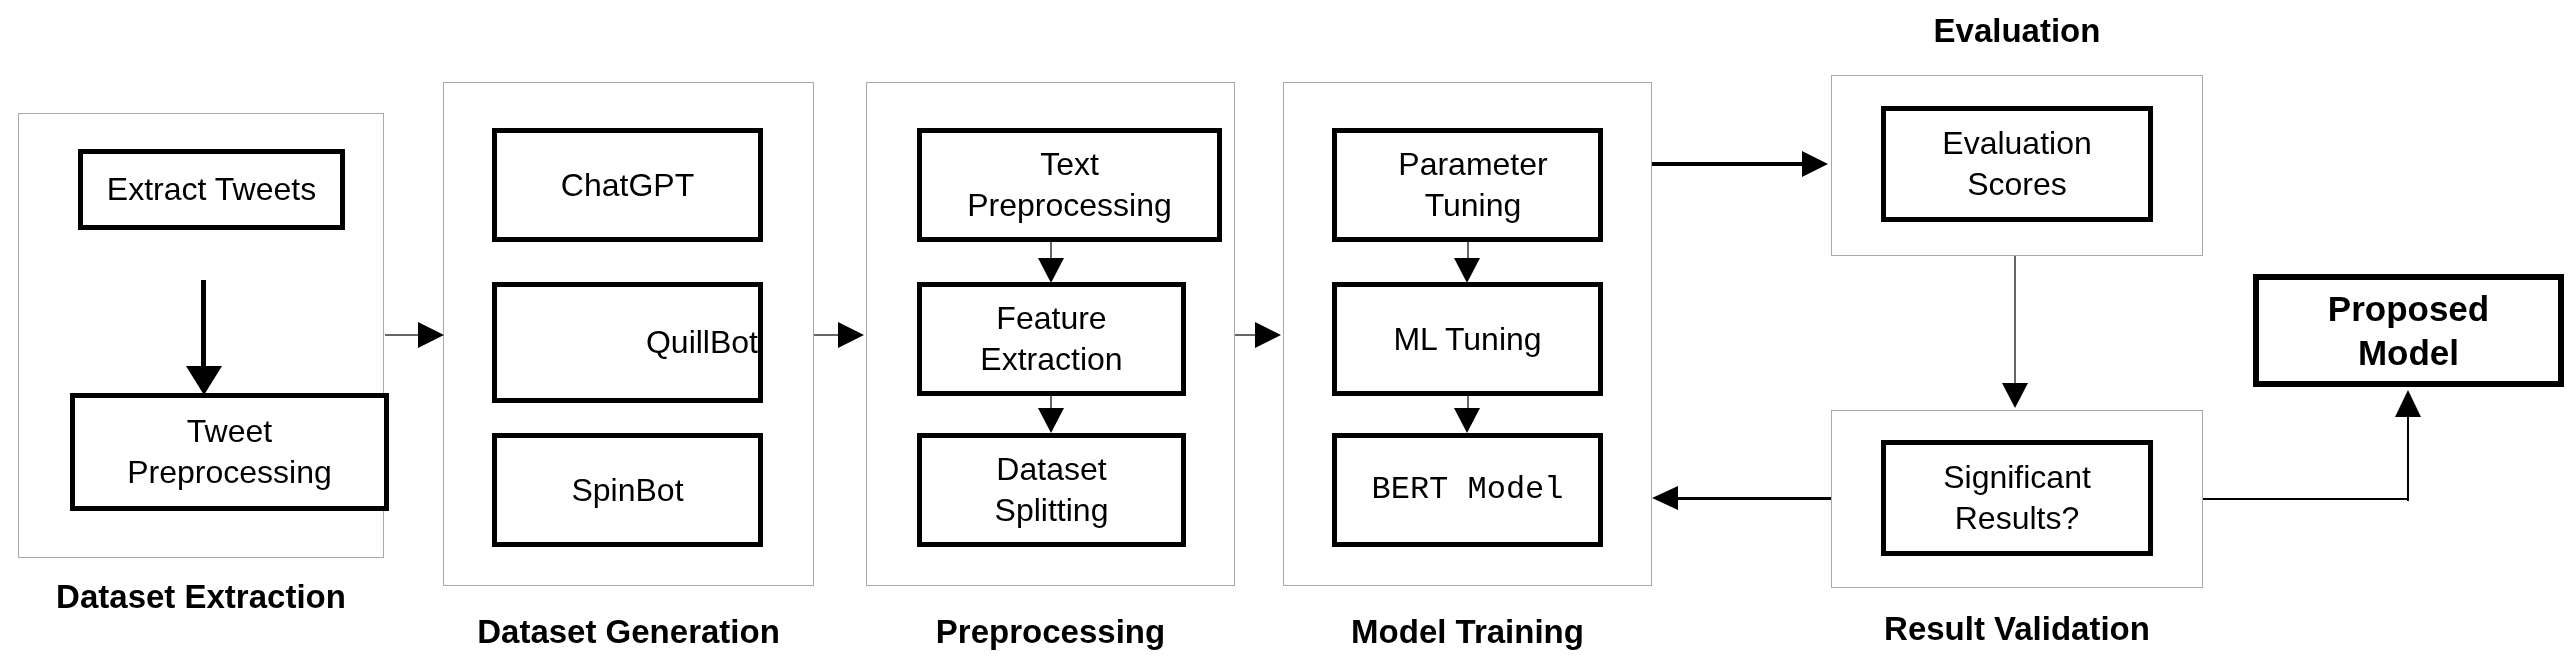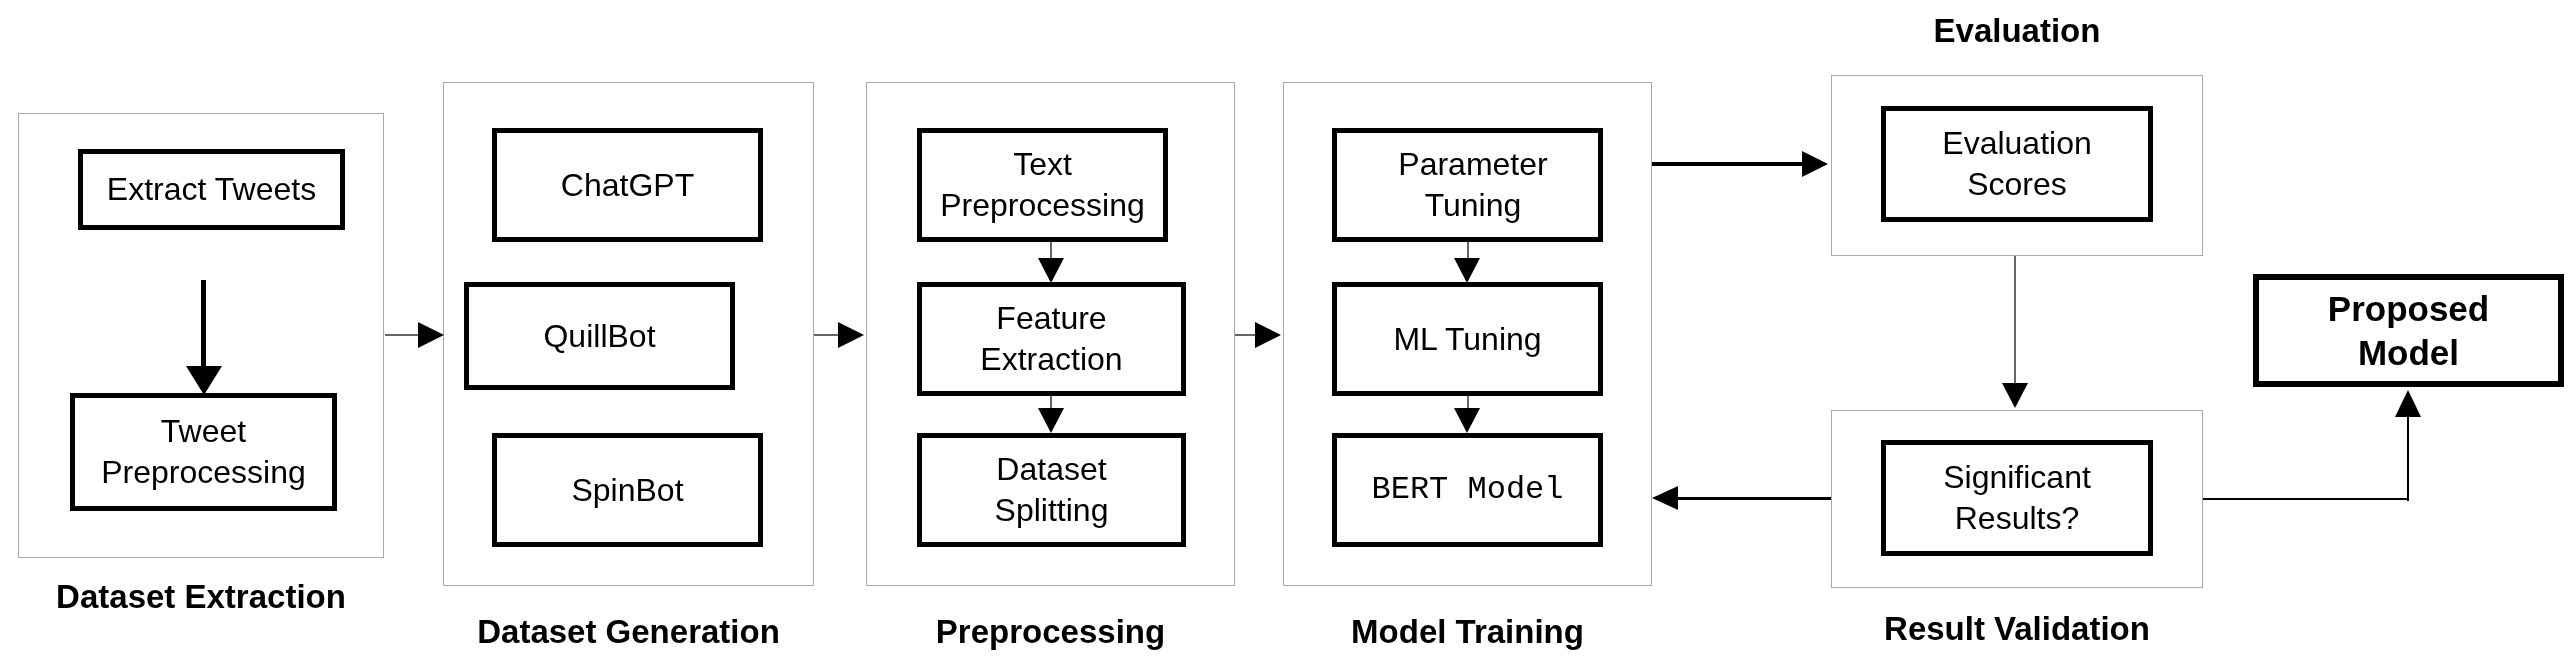--- a/index.html
+++ b/index.html
@@ -84,28 +84,28 @@
   <div class="container" style="left:1831px; top:410px; width:372px; height:178px;"></div>
 
   <div class="section-label" style="left:18px;   top:578px;  width:366px;">Dataset Extraction</div>
   <div class="section-label" style="left:443px;  top:613px; width:371px;">Dataset Generation</div>
   <div class="section-label" style="left:866px; top:613px; width:369px;">Preprocessing</div>
   <div class="section-label" style="left:1283px; top:613px; width:369px;">Model Training</div>
   <div class="section-label" style="left:1831px; top:12px;   width:372px;">Evaluation</div>
   <div class="section-label" style="left:1831px; top:610px; width:372px;">Result Validation</div>
 
   <div class="box" style="left:70px;  top:149px; width:267px; height:81px;margin-left:8px;"><span class="box-text">Extract Tweets</span></div>
-  <div class="box" style="left:70px;  top:393px; width:267px; height:118px;"><span class="box-text">Tweet
+  <div class="box" style="left:70px;  top:393px; width:319px; height:118px;"><span class="box-text">Tweet
 Preprocessing</span></div>
 
   <div class="box" style="left:492px;  top:128px; width:271px; height:114px;"><span class="box-text">ChatGPT</span></div>
-  <div class="box" style="left:464px;  top:282px; width:271px; height:108px;"><span class="box-text">QuillBot</span></div>
+  <div class="box" style="left:492px;  top:282px; width:271px; height:121px;justify-content:flex-end;"><span class="box-text">QuillBot</span></div>
   <div class="box" style="left:492px;  top:433px; width:271px; height:114px;"><span class="box-text">SpinBot</span></div>
 
-  <div class="box" style="left:917px; top:128px; width:251px; height:114px;"><span class="box-text">Text
+  <div class="box" style="left:917px; top:128px; width:305px; height:114px;"><span class="box-text">Text
 Preprocessing</span></div>
   <div class="box" style="left:917px; top:282px; width:269px; height:114px;"><span class="box-text">Feature
 Extraction</span></div>
   <div class="box" style="left:917px; top:433px; width:269px; height:114px;"><span class="box-text">Dataset
 Splitting</span></div>
 
   <div class="box" style="left:1332px; top:128px; width:271px; height:114px;padding-left:11px;"><span class="box-text">Parameter
 Tuning</span></div>
   <div class="box" style="left:1332px; top:282px; width:271px; height:114px;"><span class="box-text">ML Tuning</span></div>
   <div class="box" style="left:1332px; top:433px; width:271px; height:114px;font-family:Liberation Mono, monospace;"><span class="box-text">BERT Model</span></div>

